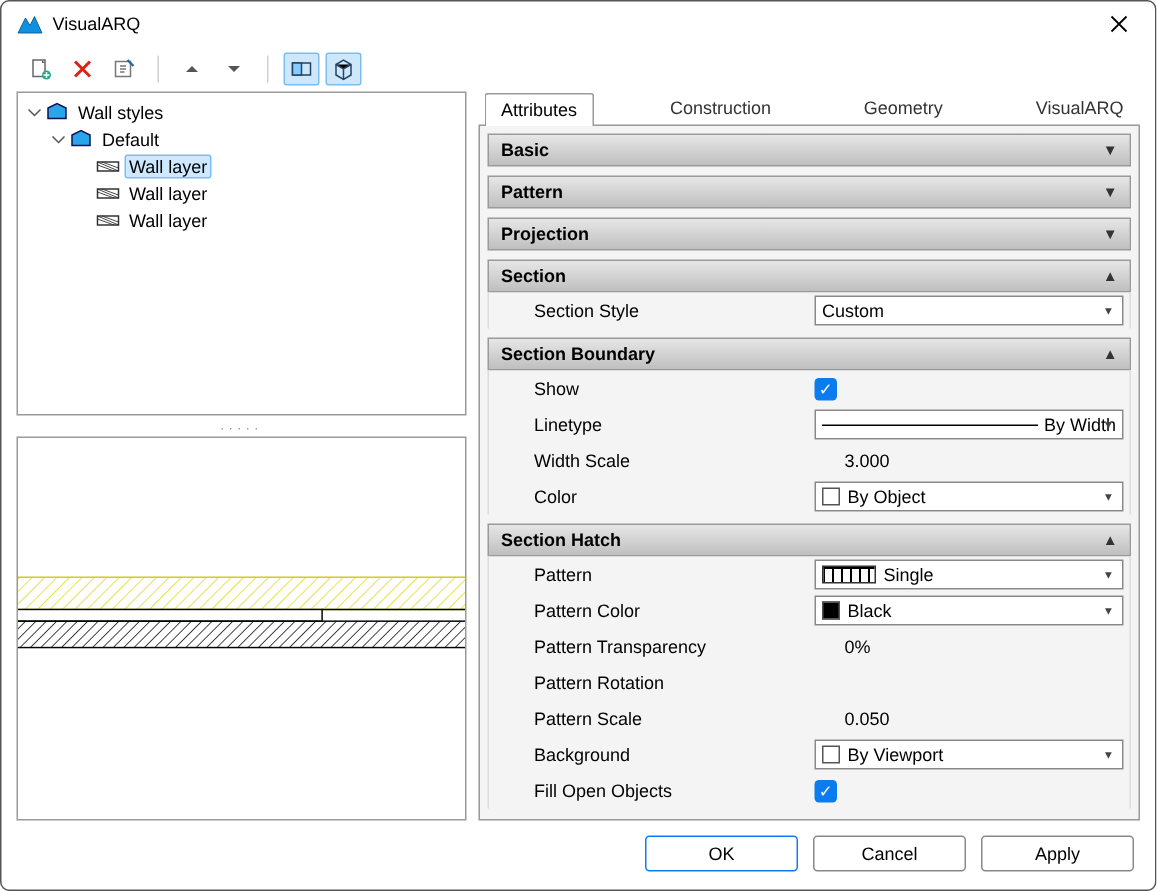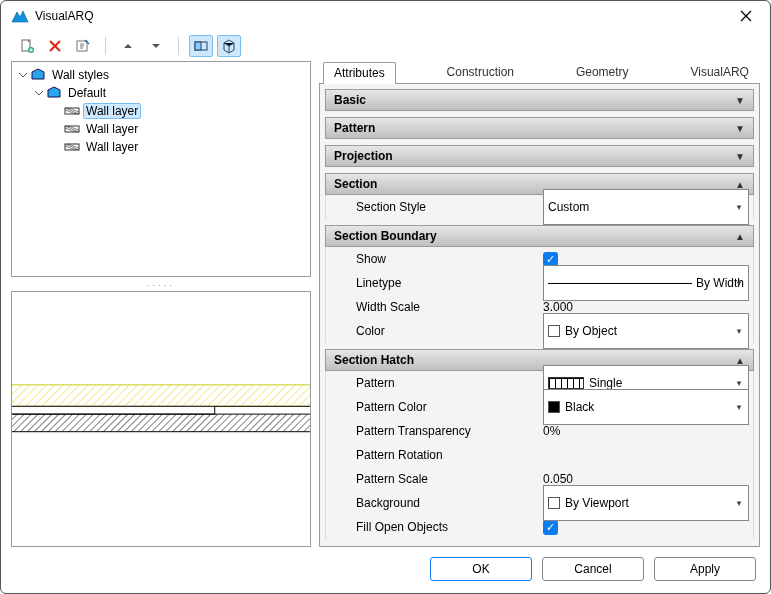--- a/index.html
+++ b/index.html
@@ -188,38 +188,38 @@
     align-items: center;
     height: 24px;
     padding-left: 30px;
     padding-right: 4px;
     gap: 17px;
   }
   .prow .plabel { width: 170px; }
   .prow .pval { flex: 1; min-width: 0; display:flex; align-items:center; }
   .pselect, .ptext {
     width: 100%;
-    height: 36px;
+    height: 20px;
     border: 1px solid #888;
     background: #fff;
     font: inherit;
     padding: 0 4px;
     display: flex;
     align-items: center;
     position: relative;
     cursor: pointer;
   }
   .pselect .dd {
     position: absolute; right: 2px; top: 50%;
     transform: translateY(-50%);
     width: 14px; height: 14px;
     display:flex;align-items:center;justify-content:center;
     font-size: 9px; color: #444;
   }
-  .pval-plain { flex:1; }
+  .pval-plain { flex:1;margin-left:20px; }
   .chk {
     width: 15px; height: 15px;
     background: #0a7cf0;
     border-radius: 3px;
     display: inline-flex; align-items: center; justify-content: center;
     color: #fff;
     font-size: 11px;
     cursor: pointer;
   }
   .unit-ico {

